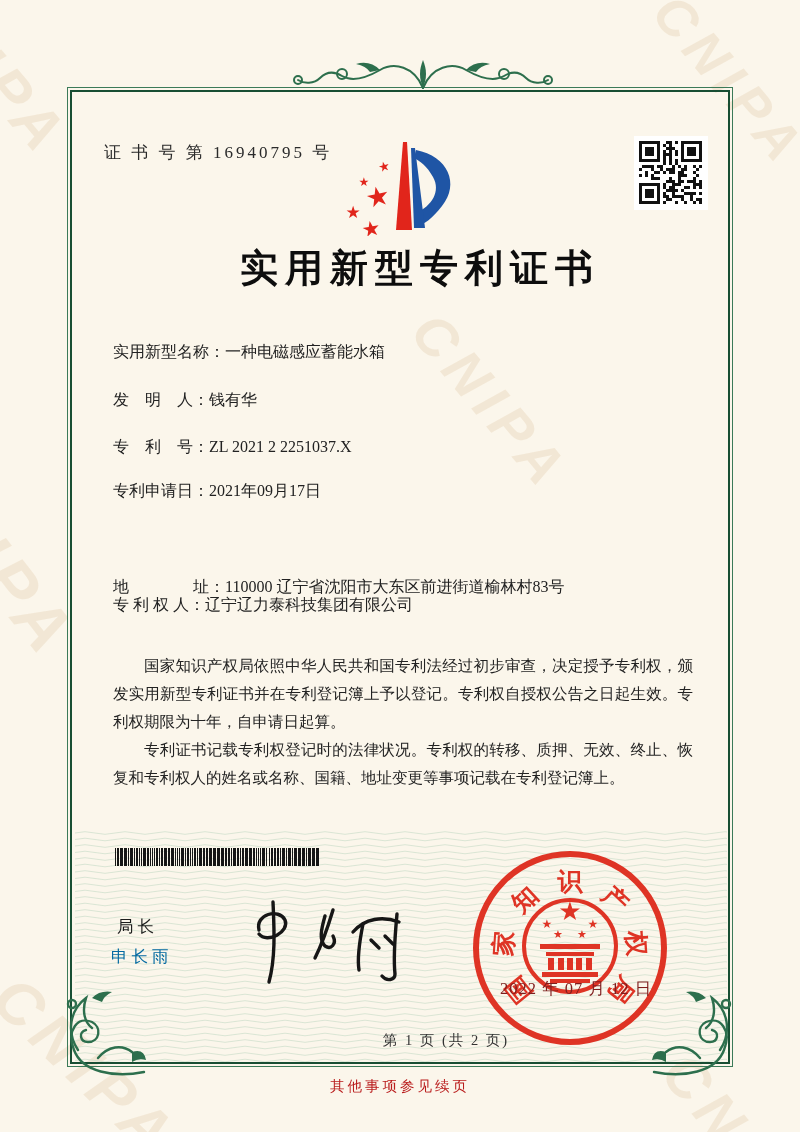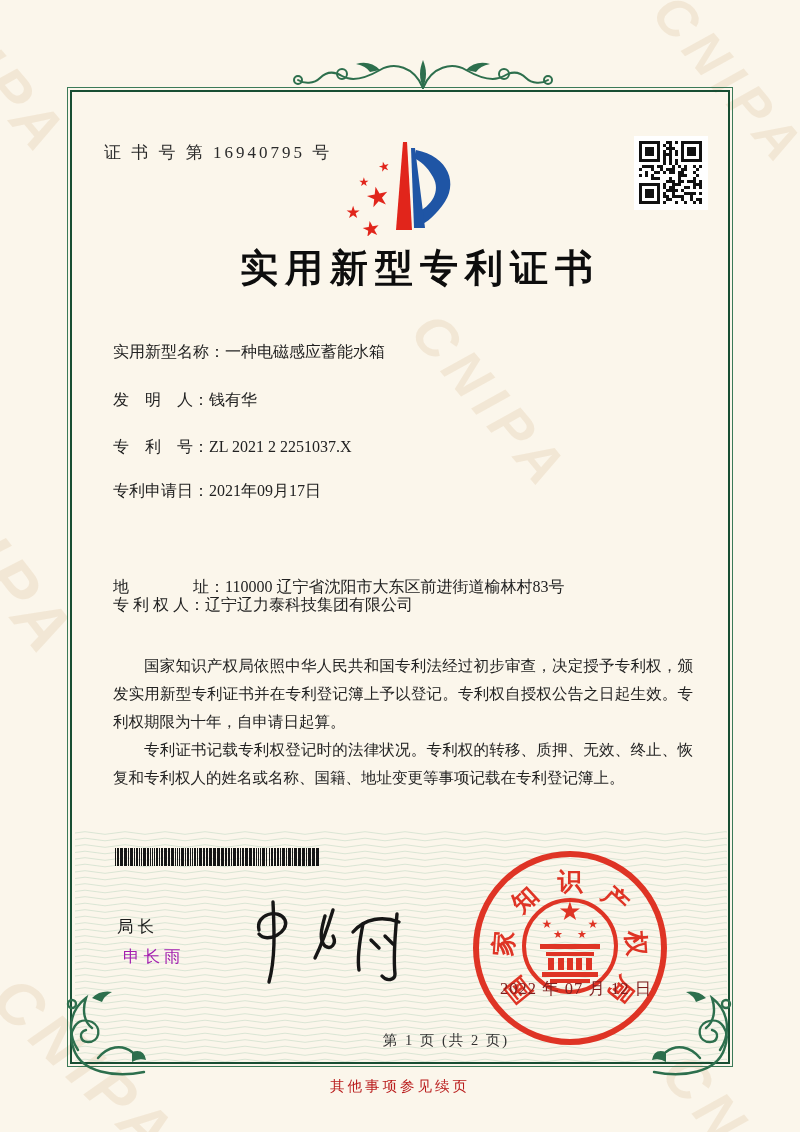--- a/index.html
+++ b/index.html
@@ -24,21 +24,21 @@
   
   .field-row{position:absolute;left:113px;width:600px;font-size:16px;white-space:nowrap;}
   .flabel{color:#222;}
   .fvalue{color:#222;}
   .grant-pair{position:absolute;left:295px;top:0;}
   .paragraphs{position:absolute;left:113px;top:652px;width:580px;}
   .paragraphs p{margin:0;text-indent:2em;text-align:justify;font-size:15.5px;line-height:28px;color:#232323;}
   
   .barcode{position:absolute;left:113px;top:848px;width:210px;height:18px;}
   .officer-title{position:absolute;left:117px;top:916px;font-size:16.5px;letter-spacing:4px;color:#1c1c1c;}
-  .officer-name{position:absolute;left:123px;top:946px;font-size:16.5px;letter-spacing:4px;color:#a21caf;}
+  .officer-name{position:absolute;left:111px;top:946px;font-size:16.5px;letter-spacing:4px;color:#0369a1;}
   .signature{position:absolute;left:233px;top:898px;}
   .seal{position:absolute;left:470px;top:848px;width:200px;height:200px;opacity:.95;}
   .seal-date{position:absolute;left:500px;top:978px;width:145px;font-size:16.5px;letter-spacing:1px;
              color:#7f1d1d;text-align:center;white-space:nowrap;}
   .page-num{position:absolute;left:0;top:1031px;width:100%;text-align:center;font-size:14.5px;
             letter-spacing:2px;color:#333;padding-left:46px;}
   .cont-note{position:absolute;left:0;top:1077px;width:100%;text-align:center;font-size:14.5px;
              letter-spacing:3px;color:#b91c1c;}
 </style>
 </head>

